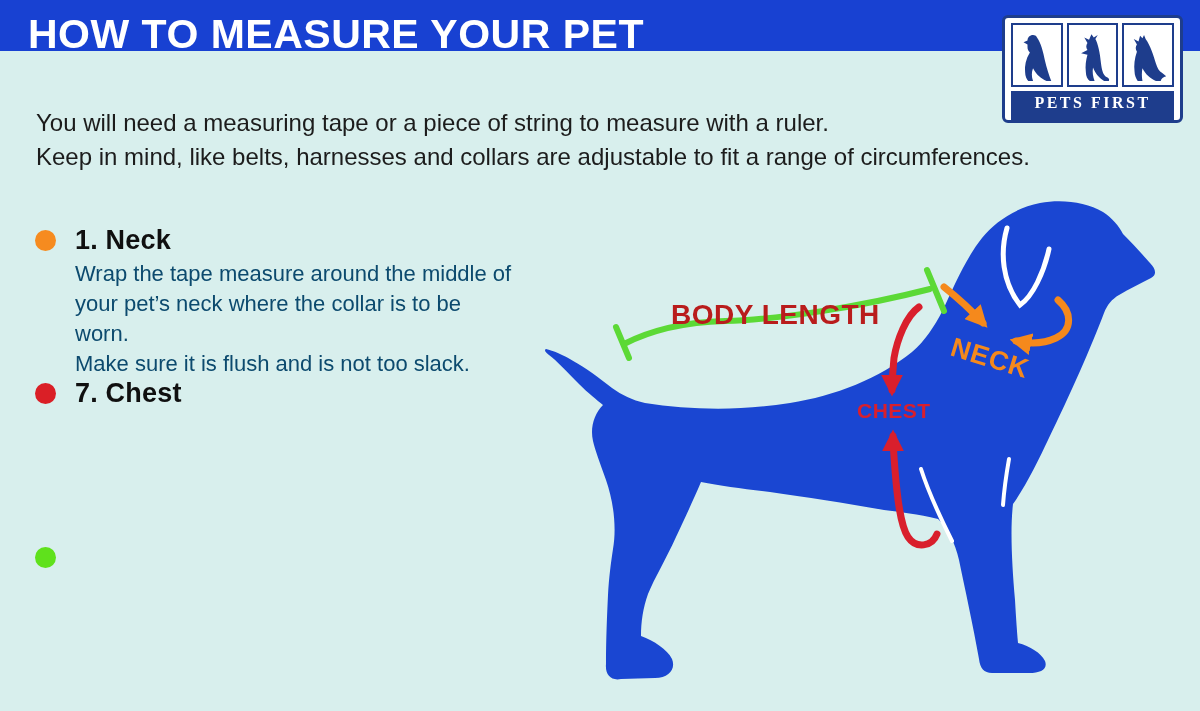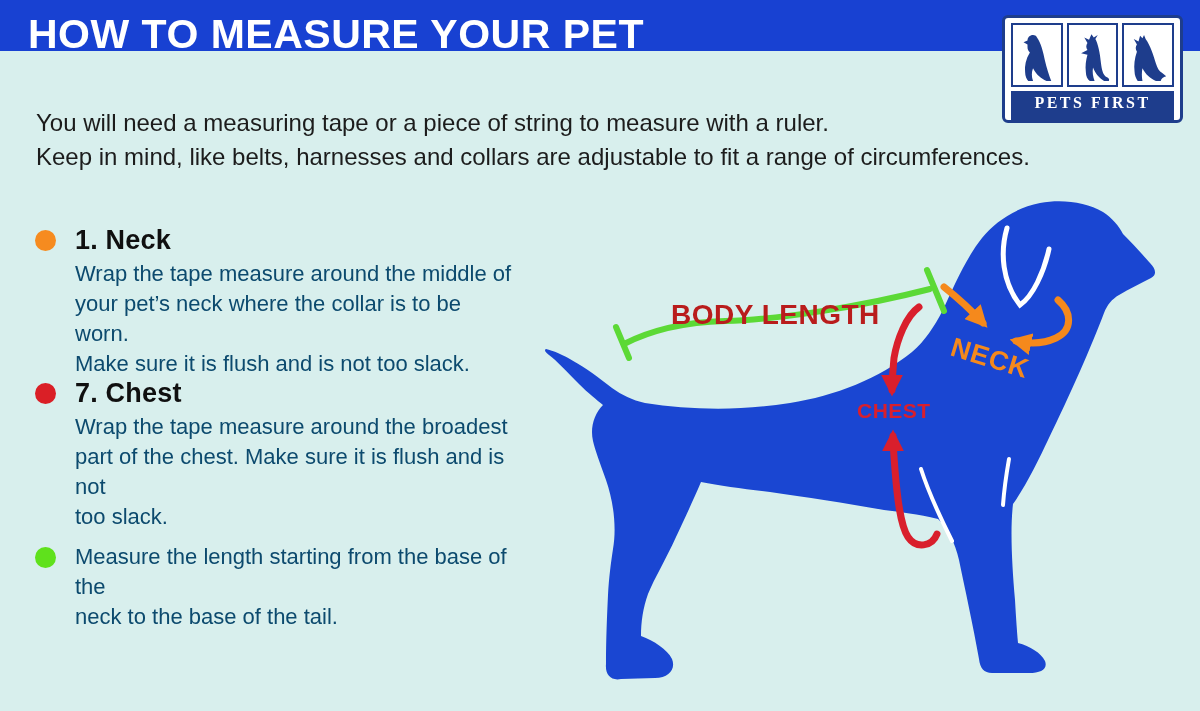--- a/index.html
+++ b/index.html
@@ -95,29 +95,24 @@
     <span class="bullet bullet-neck"></span>
     <h2>1. Neck</h2>
     <p>Wrap the tape measure around the middle of
 your pet’s neck where the collar is to be worn.
 Make sure it is flush and is not too slack.</p>
   </div>
 
   <div class="step step-2">
     <span class="bullet bullet-chest"></span>
     <h2>7. Chest</h2>
-    <p>Wrap the tape measure around the broadest
-part of the chest. Make sure it is flush and is not
-too slack.</p>
   </div>
 
   <div class="step step-3">
     <span class="bullet bullet-body"></span>
-    <p>Measure the length starting from the base of the
-neck to the base of the tail.</p>
   </div>
 
   <svg class="dog-svg" width="670" height="521" viewBox="530 190 670 521">
     <defs>
       <marker id="arrow-red" viewBox="0 0 10 10" refX="7" refY="5" markerWidth="22" markerHeight="22" markerUnits="userSpaceOnUse" orient="auto">
         <path d="M0,0 L10,5 L0,10 Z" fill="#d91f2c"></path>
       </marker>
       <marker id="arrow-orange" viewBox="0 0 10 10" refX="7" refY="5" markerWidth="22" markerHeight="22" markerUnits="userSpaceOnUse" orient="auto">
         <path d="M0,0 L10,5 L0,10 Z" fill="#f5891c"></path>
       </marker>

